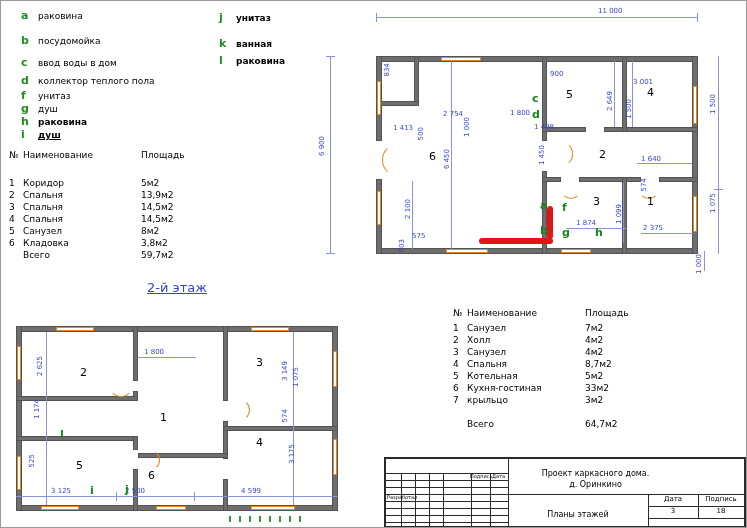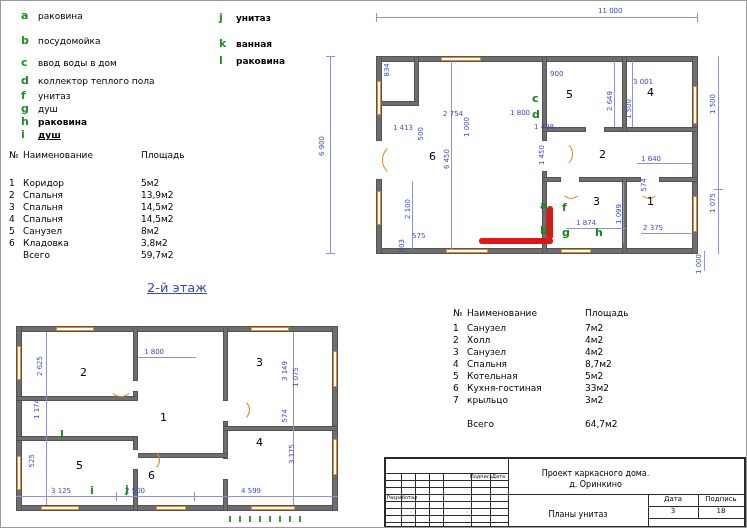--- a/index.html
+++ b/index.html
@@ -380,20 +380,20 @@
     <div class="tbline" style="left:122px;top:35px;width:236px;height:1px"></div>
     <div class="tbline" style="left:262px;top:35px;width:1px;height:32px"></div>
     <div class="tbline" style="left:312px;top:35px;width:1px;height:24px"></div>
     <div class="tbline" style="left:262px;top:47px;width:96px;height:1px"></div>
     <div class="tbline" style="left:262px;top:59px;width:96px;height:1px"></div>
     <span class="tbtext" style="left:84px;top:15px;font-size:5px">Подпись</span>
     <span class="tbtext" style="left:106px;top:15px;font-size:5px">Дата</span>
     <span class="tbtext" style="left:1px;top:36px;font-size:5px">Разработал</span>
     <span class="tbtext" style="left:127px;top:11px;width:165px;text-align:center;font-size:8px">Проект каркасного дома.</span>
     <span class="tbtext" style="left:127px;top:22px;width:165px;text-align:center;font-size:8px">д. Оринкино</span>
-    <span class="tbtext" style="left:122px;top:52px;width:140px;text-align:center;font-size:8px">Планы унитаз</span>
+    <span class="tbtext" style="left:122px;top:52px;width:140px;text-align:center;font-size:8px">Планы этажей</span>
     <span class="tbtext" style="left:262px;top:37px;width:50px;text-align:center;font-size:7px">Дата</span>
     <span class="tbtext" style="left:312px;top:37px;width:46px;text-align:center;font-size:7px">Подпись</span>
     <span class="tbtext" style="left:262px;top:49px;width:50px;text-align:center;font-size:7px">3</span>
     <span class="tbtext" style="left:312px;top:49px;width:46px;text-align:center;font-size:7px">18</span>
   </div>
 
 </div>
 
 </body></html>

